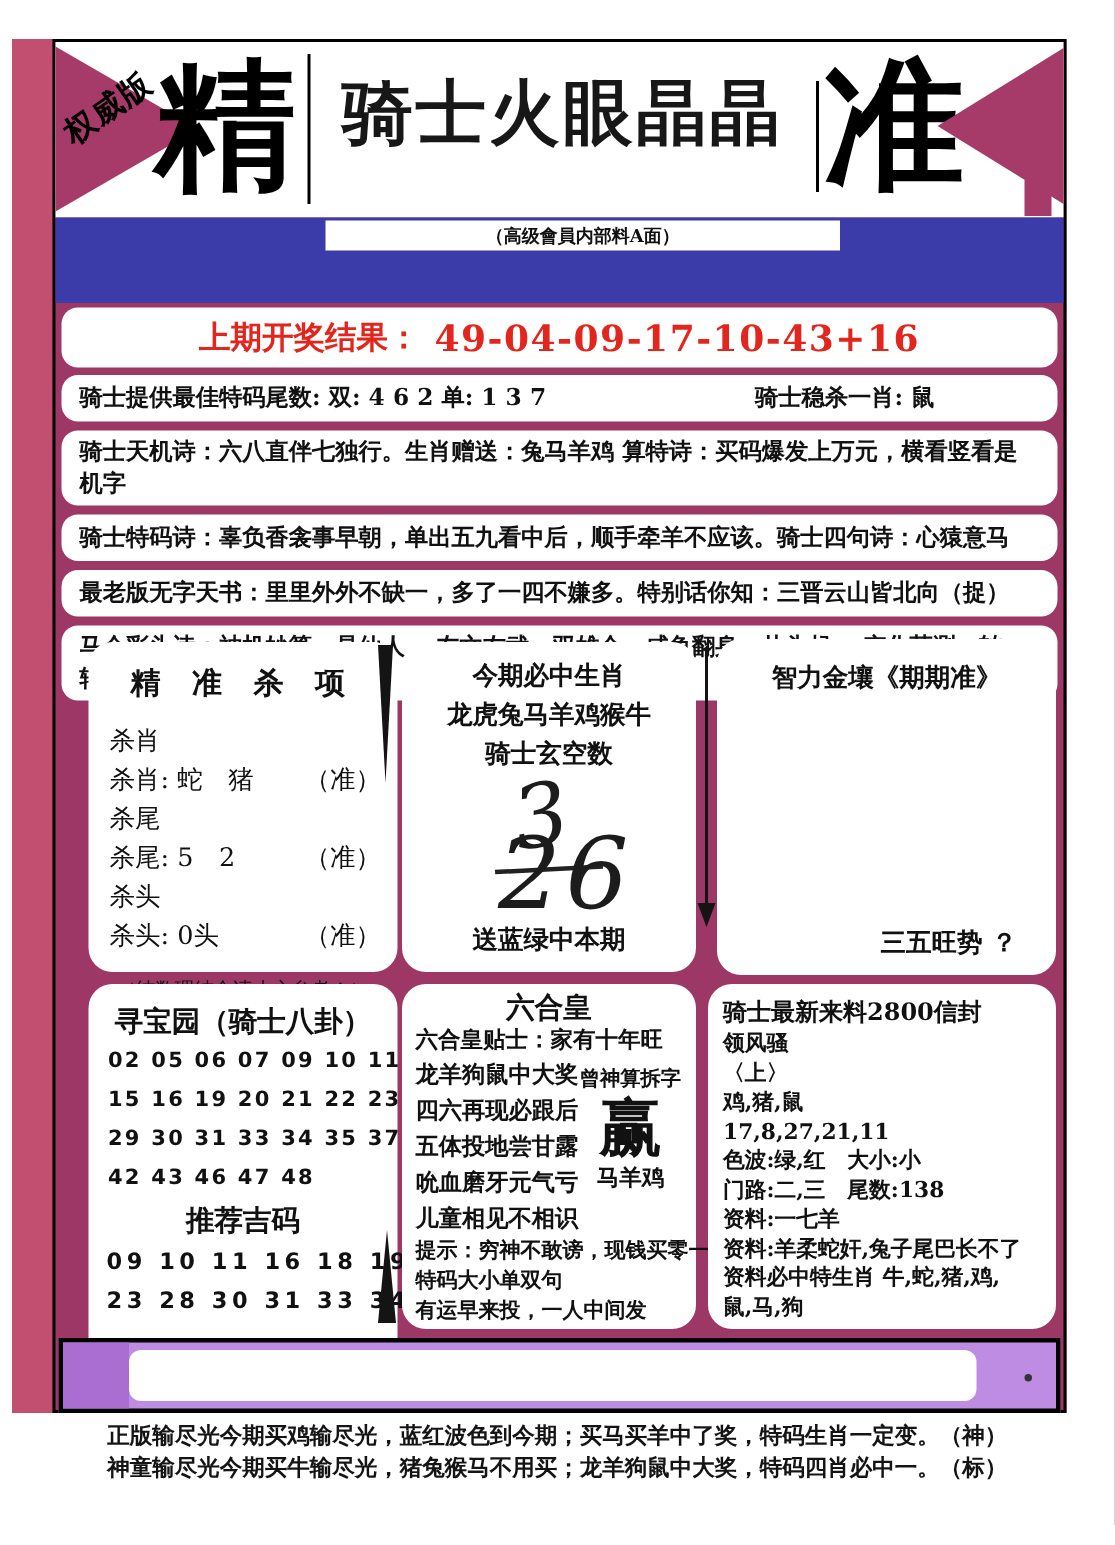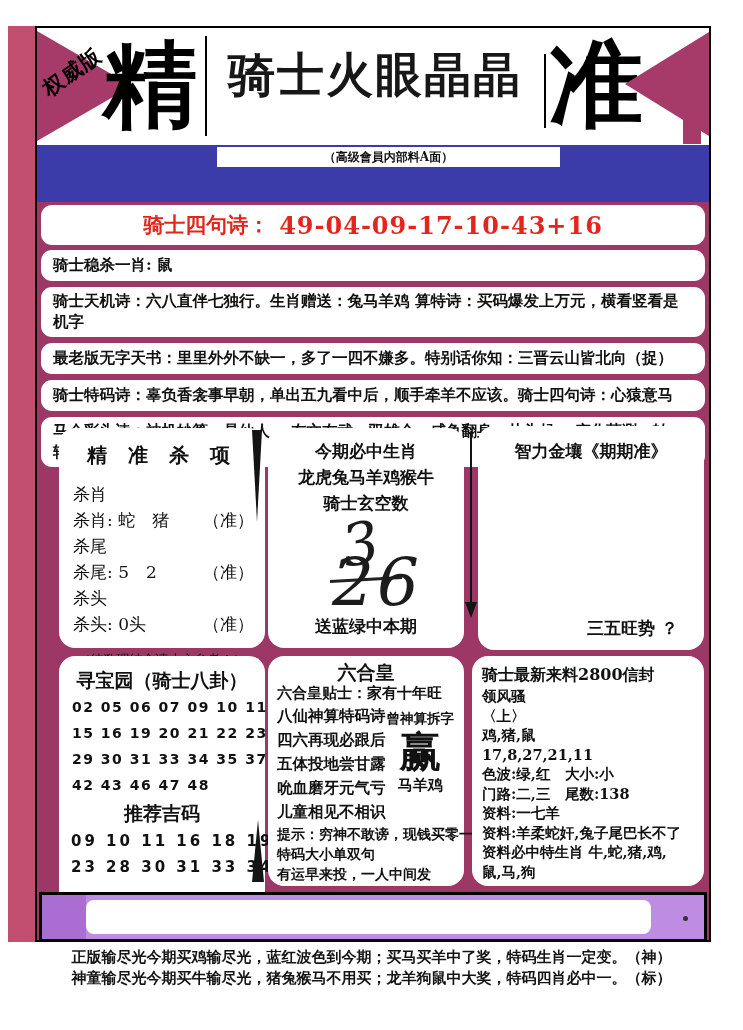--- a/index.html
+++ b/index.html
@@ -103,34 +103,35 @@
       <div class="tri-right"></div>
       <div class="corner-sq"></div>
     </div>
 
     <div class="blueband">
       <div class="substrip">（高级會員内部料A面）</div>
     </div>
 
     <div class="rows">
       <div class="bar result">
-        <span class="rlabel">骑士四句诗：</span>
+        <span class="rlabel">上期开奖结果：</span>
         <span class="rnums">49-04-09-17-10-43+16</span>
       </div>
       <div class="bar two">
+        <span>骑士提供最佳特码尾数: 双: 4 6 2 单: 1 3 7</span>
         <span>骑士稳杀一肖: 鼠</span>
       </div>
       <div class="bar">
         <span>骑士天机诗：六八直伴七独行。生肖赠送：兔马羊鸡 算特诗：买码爆发上万元，横看竖看是机字</span>
       </div>
       <div class="bar">
+        <span>骑士特码诗：辜负香衾事早朝，单出五九看中后，顺手牵羊不应该。骑士四句诗：心猿意马</span>
+      </div>
+      <div class="bar">
         <span>最老版无字天书：里里外外不缺一，多了一四不嫌多。特别话你知：三晋云山皆北向（捉）</span>
-      </div>
-      <div class="bar">
-        <span>骑士特码诗：辜负香衾事早朝，单出五九看中后，顺手牵羊不应该。骑士四句诗：心猿意马</span>
       </div>
       <div class="bar">
         <span>马会彩头诗：神机妙算，是仙人。 左文右武，双雄会。咸鱼翻身，从头起。 变化莫测，转一转</span>
       </div>
     </div>
 
     <div class="box tl">
       <div class="kill-title">精 准 杀 项</div>
       <div class="kill-lines">
         <div class="kline"><span>杀肖</span><span class="m"></span></div>
@@ -169,21 +170,21 @@
       <div class="bl-sub">推荐吉码</div>
       <div class="luckyrow">09 10 11 16 18 19 21 22</div>
       <div class="luckyrow">23 28 30 31 33 34 35 40</div>
     </div>
 
     <div class="box bm">
       <div class="bm-title">六合皇</div>
       <div class="bm-tip">六合皇贴士：家有十年旺</div>
       <div class="bm-mid">
         <div class="poem">
-          <div>八仙神算特码诗</div>
+          <div>龙羊狗鼠中大奖</div>
           <div>四六再现必跟后</div>
           <div>五体投地尝甘露</div>
           <div>吮血磨牙元气亏</div>
           <div>儿童相见不相识</div>
         </div>
         <div class="side">
           <div class="side-title">曾神算拆字</div>
           <div class="side-char">赢</div>
           <div class="side-zo">马羊鸡</div>
         </div>

